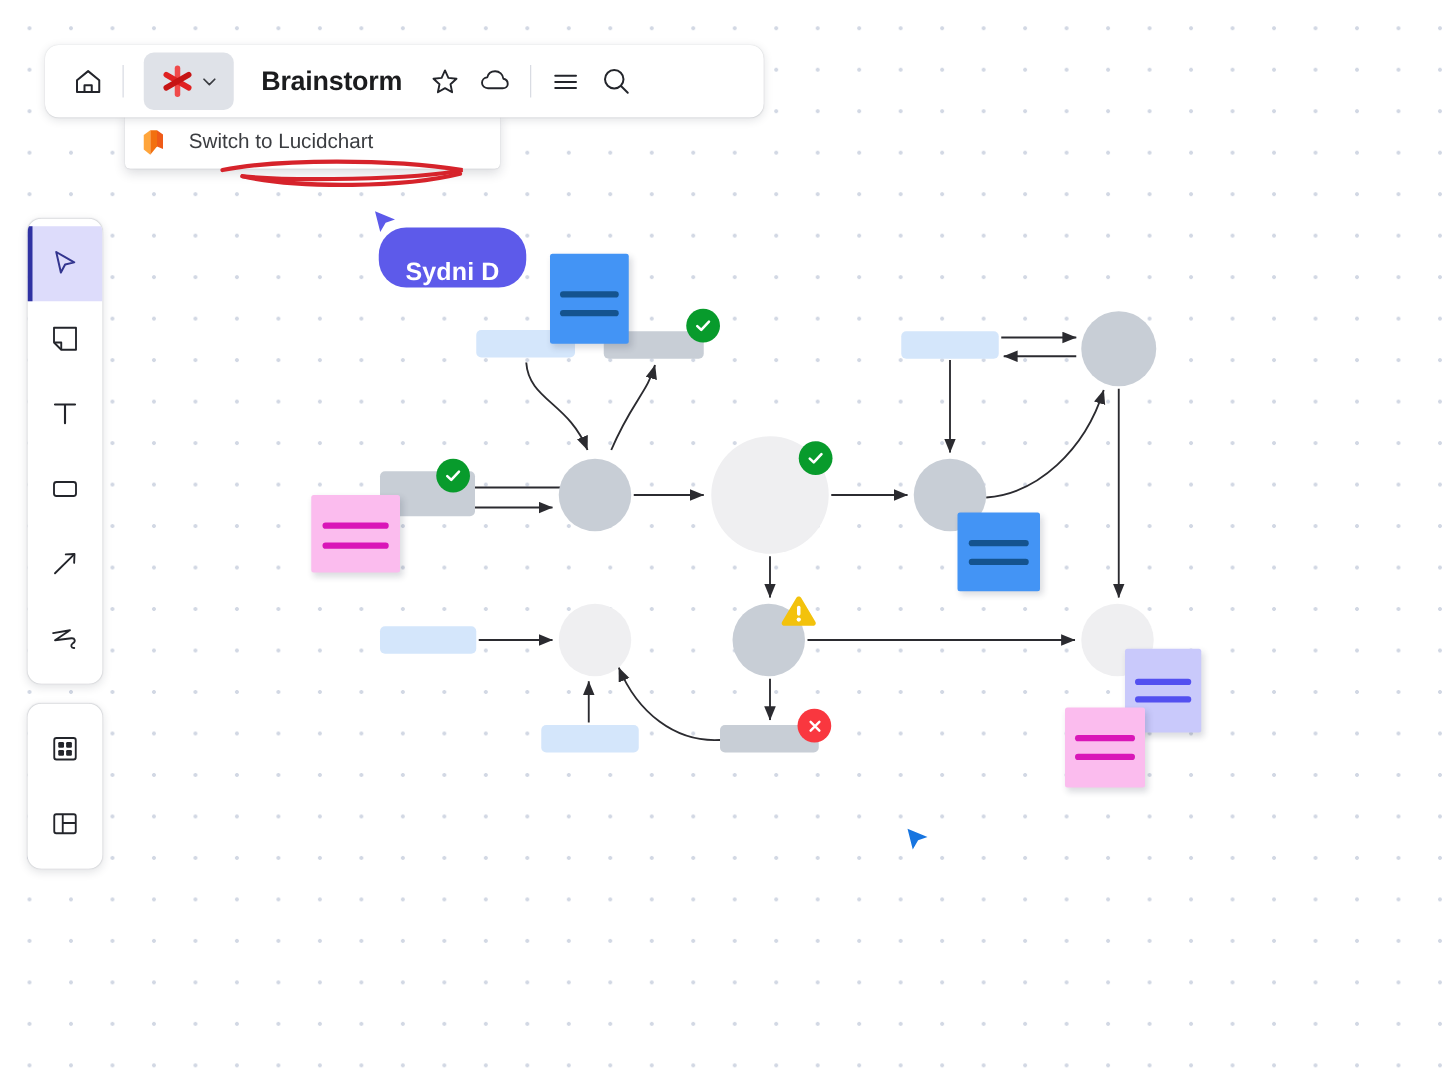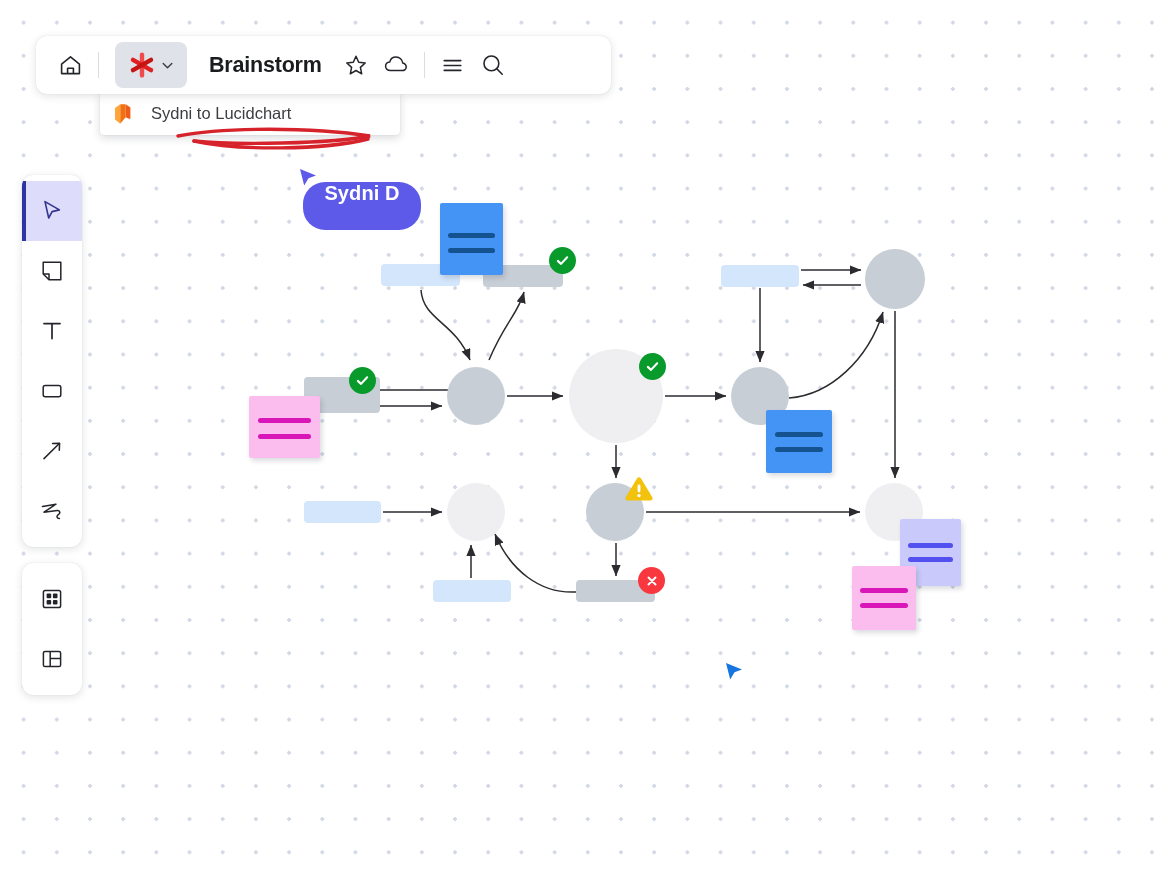--- a/index.html
+++ b/index.html
@@ -134,21 +134,21 @@
     box-shadow: 2px 3px 5px rgba(30,35,60,.16);
   }
   .note .line {
     position: absolute;
     left: 13%;
     width: 74%;
     height: 5px;
     border-radius: 2.5px;
   }
   .cursor-tag {
-    display: flex; align-items: flex-start; justify-content: center;
+    display: flex; align-items: flex-end; justify-content: center;
     border-radius: 22px;
     color: #ffffff;
     font-size: 20px;
     font-weight: bold;
     letter-spacing: .1px;
     white-space: nowrap;
   }
   .badge {
     position: absolute;
     display: flex; align-items: center; justify-content: center;
@@ -340,21 +340,21 @@
   </div>
 
   <div id="switch-menu">
     <span style="display:flex;">
       <svg width="20" height="22" viewBox="0 0 20 22">
         <path d="M6.2,1.2 L11.6,1.2 L11.6,14.2 L6.2,20.8 Z" fill="#F2700F"></path>
         <path d="M1.0,5.0 L6.2,1.2 L6.2,20.8 L1.0,16.6 Z" fill="#FFA53B"></path>
         <path d="M11.6,1.2 L16.4,4.6 L16.4,16.2 L11.6,14.2 Z" fill="#EF5B18"></path>
       </svg>
     </span>
-    <span class="mi-label">Sydni to Lucidchart</span>
+    <span class="mi-label">Switch to Lucidchart</span>
   </div>
 
   <svg id="red-scribble" viewBox="0 0 210 42">
     <g fill="none" stroke="#D6232B" stroke-width="3.4" stroke-linecap="round">
       <path d="M6,16 C52,7 140,7 198,16 C160,24 60,25 22,21"></path>
       <path d="M22,21 C68,31 152,30 196,19"></path>
     </g>
   </svg>
 
   <div id="appbar">

